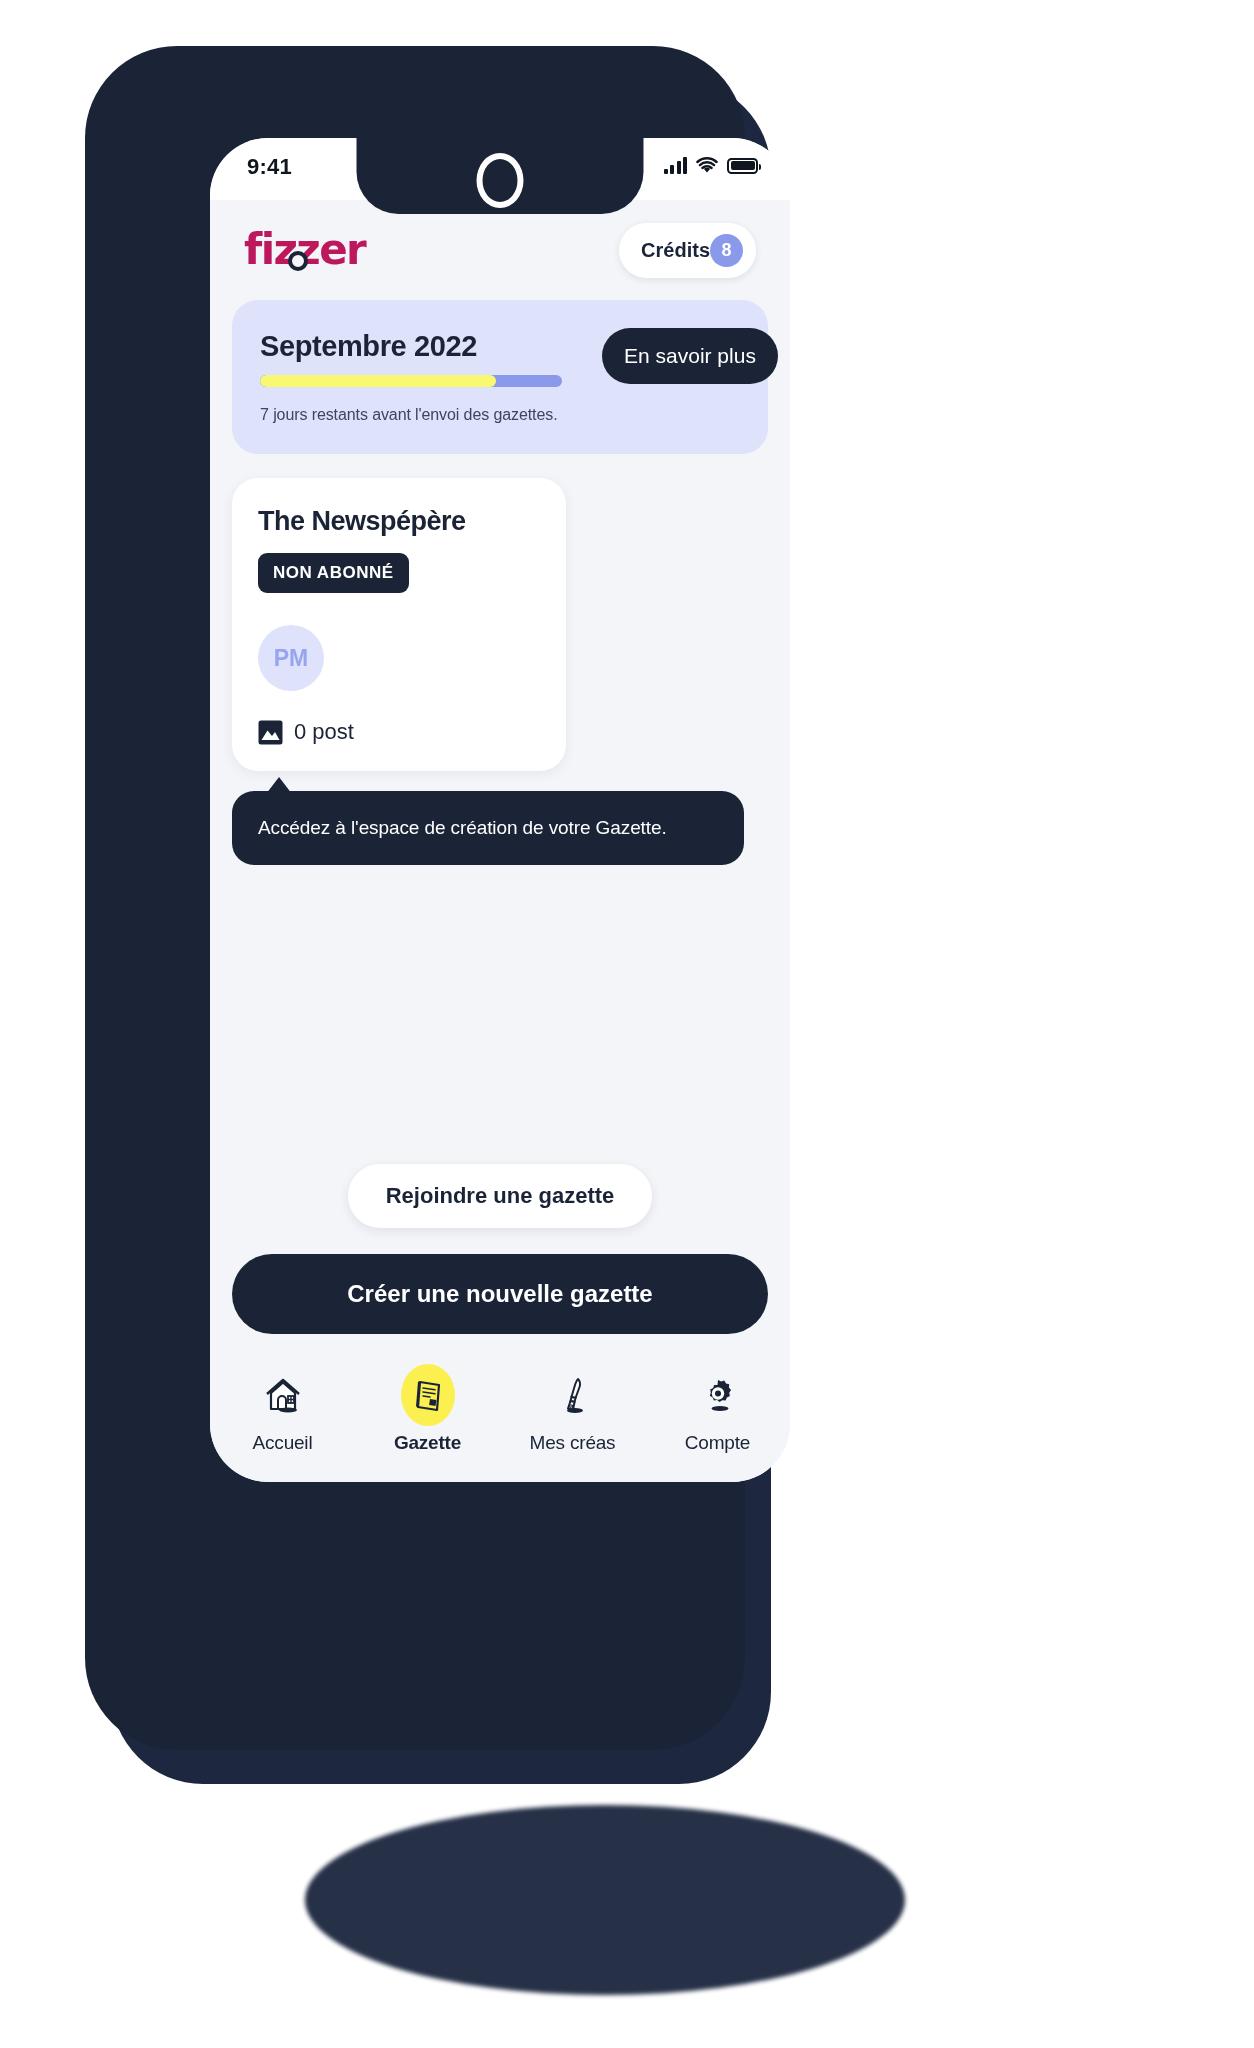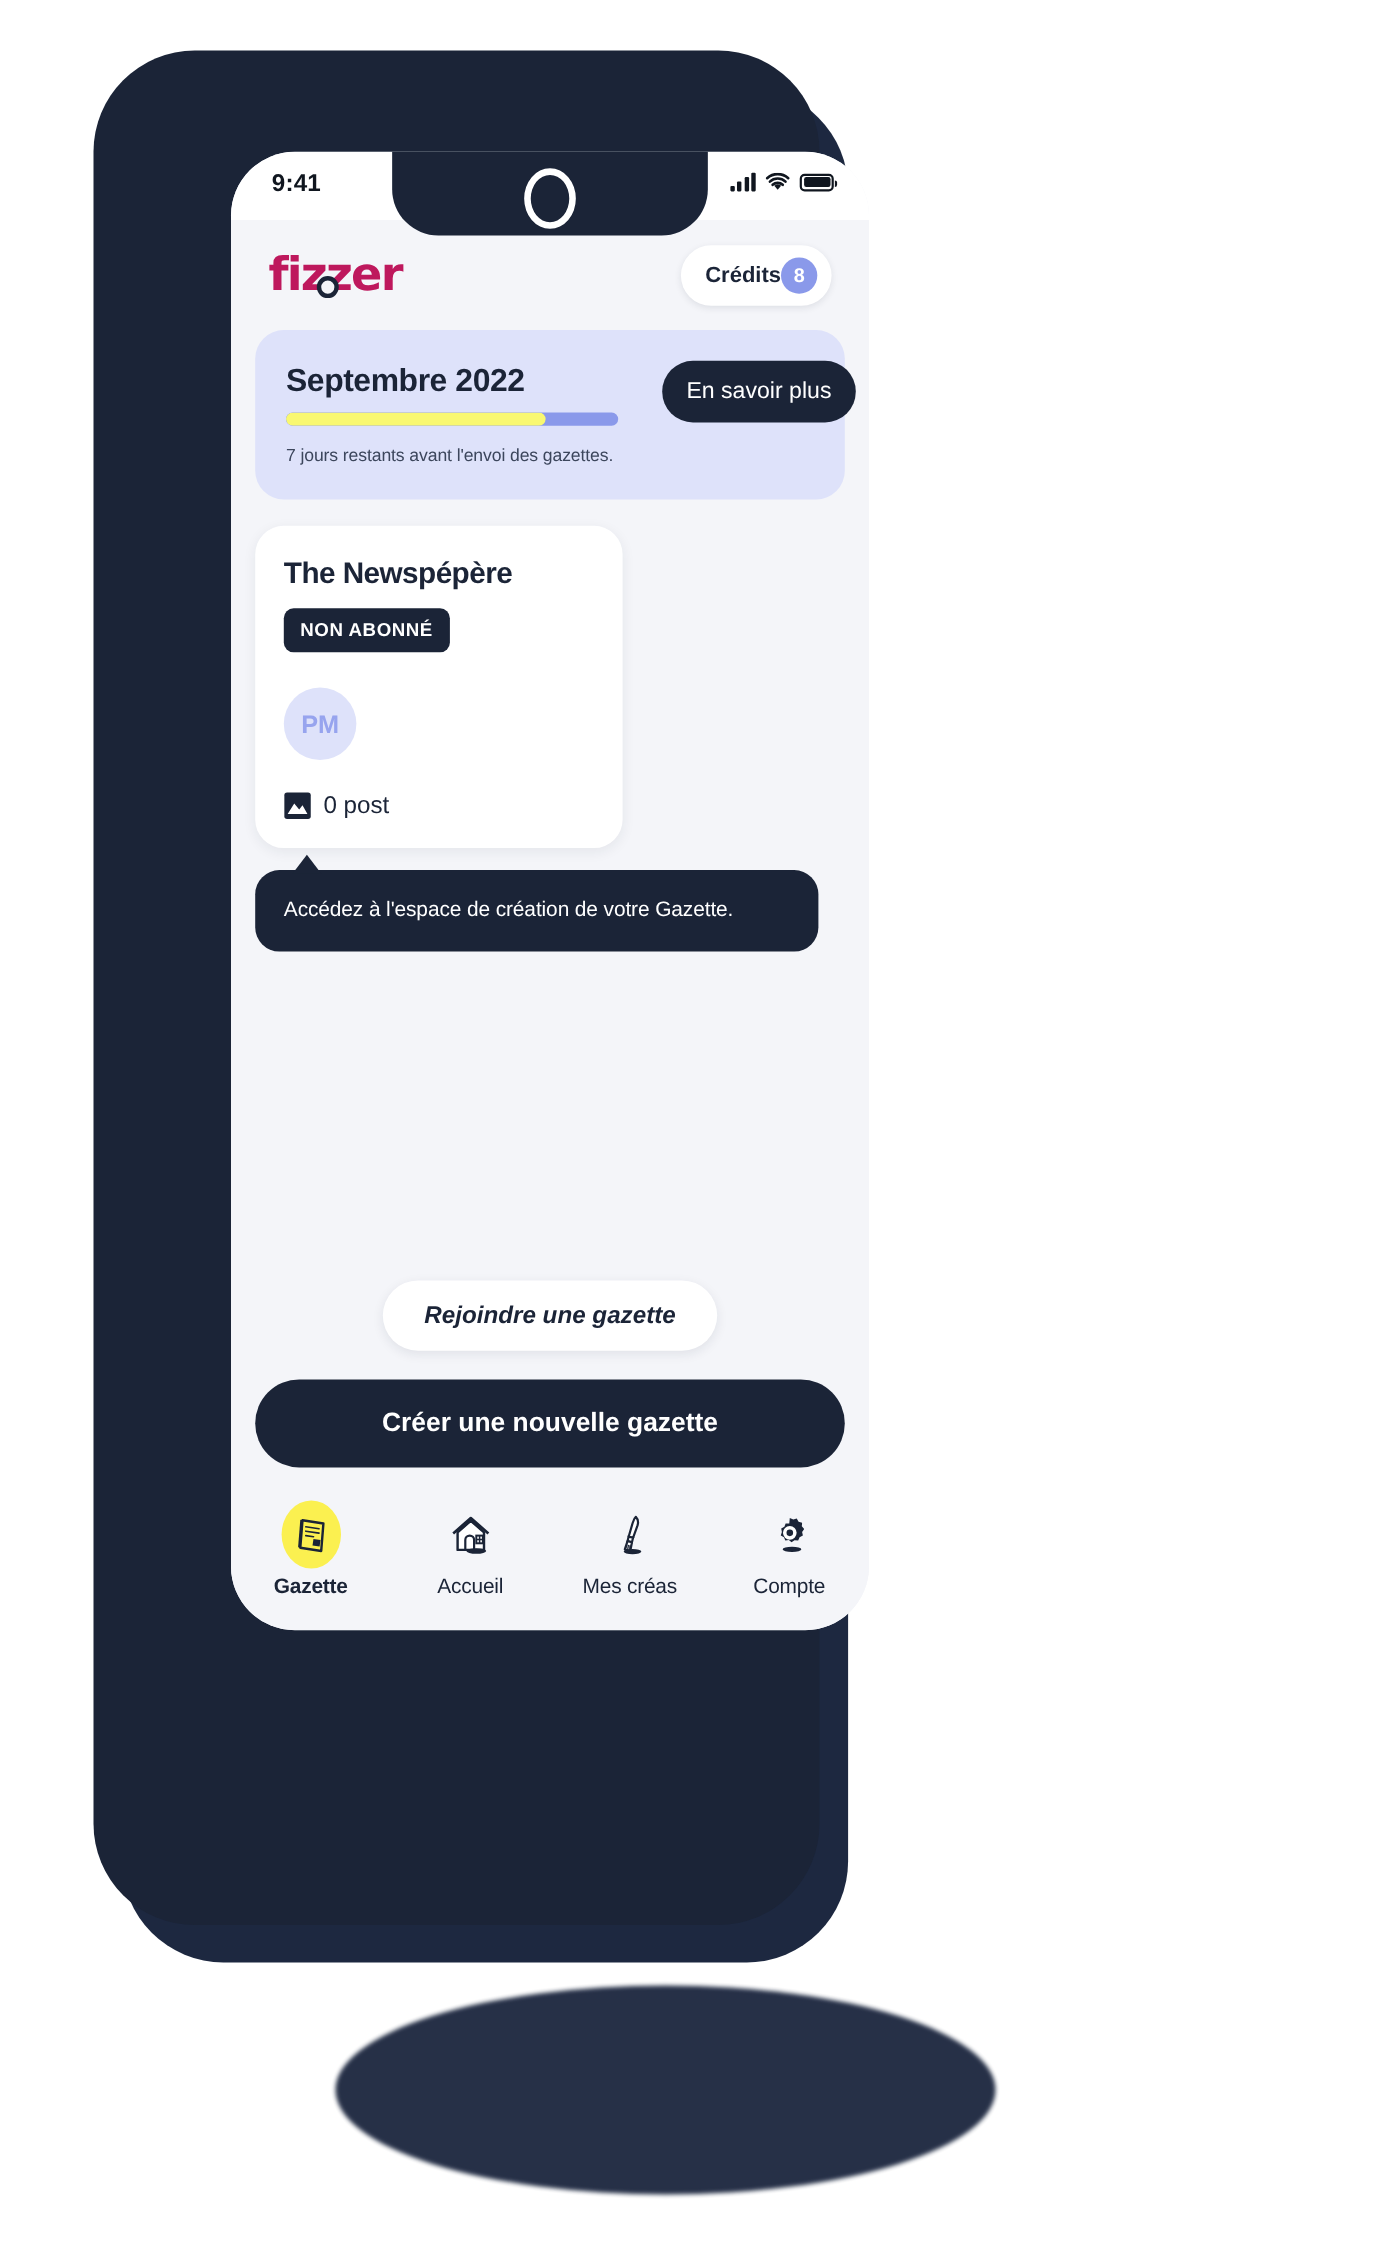--- a/index.html
+++ b/index.html
@@ -215,21 +215,20 @@
   }
   .join-btn{
     display:block; margin:0 auto;
     background:#ffffff; color:#1b2437;
     border:none; border-radius:34px;
     padding:19px 38px;
     font-size:22px; font-weight:700;
     font-family:"Liberation Sans", sans-serif;
     box-shadow:0 3px 11px rgba(27,36,55,.09);
     cursor:pointer;
-    font-style:italic;
   }
   .create-btn{
     display:block; width:100%; margin-top:26px;
     background:#1b2437; color:#ffffff;
     border:none; border-radius:40px;
     padding:26px 0;
     font-size:24px; font-weight:700;
     font-family:"Liberation Sans", sans-serif;
     cursor:pointer;
   }
@@ -348,47 +347,47 @@
       </div>
 
       <div class="bottom-actions">
         <button class="join-btn">Rejoindre une gazette</button>
         <button class="create-btn">Créer une nouvelle gazette</button>
       </div>
 
       <div class="tab-bar">
 
         <div class="tab">
-          <span class="tab-icon-wrap active">
-            <svg viewBox="0 0 44 44" width="44" height="44">
-              <path d="M14 9 L33 12 L31 37 L12 34 Z" fill="#fbf050" stroke="#1b2437" stroke-width="2.2" stroke-linejoin="round"></path>
-              <path d="M14 9 L12 34 L10 33.5 L12 8.5 Z" fill="#1b2437"></path>
-              <path d="M17 15 L29 16.8 M17 19 L29 20.8 M17 23 L24 24" stroke="#1b2437" stroke-width="1.5" stroke-linecap="round"></path>
-              <rect x="23.5" y="26.5" width="6.5" height="6" fill="#1b2437" transform="rotate(8 26.7 29.5)"></rect>
-            </svg>
-          </span>
-          <span class="tab-label active">Gazette</span>
-        </div>
-
-        <div class="tab">
           <span class="tab-icon-wrap">
             <svg viewBox="0 0 44 44" width="44" height="44">
               <path d="M6 21 L22 7 L38 21" fill="none" stroke="#1b2437" stroke-width="2.4" stroke-linejoin="round"></path>
               <path d="M10 20 L22 9.5 L34 20 L34 36 L10 36 Z" fill="#ffffff" stroke="#1b2437" stroke-width="2.2" stroke-linejoin="round"></path>
               <path d="M12.5 18.5 L22 10.5 L31.5 18.5 L31.5 16 L22 8 L12.5 16 Z" fill="#1b2437"></path>
               <path d="M17 36 L17 27 a4 4 0 0 1 8 0 L25 36 Z" fill="#ffffff" stroke="#1b2437" stroke-width="2" stroke-linejoin="round"></path>
               <rect x="27" y="23" width="6" height="7" fill="none" stroke="#1b2437" stroke-width="1.8"></rect>
               <path d="M30 23 L30 30 M27 26.5 L33 26.5" stroke="#1b2437" stroke-width="1.4"></path>
               <ellipse cx="27" cy="37" rx="9" ry="2.6" fill="#1b2437"></ellipse>
             </svg>
           </span>
           <span class="tab-label">Accueil</span>
         </div>
 
         <div class="tab">
+          <span class="tab-icon-wrap active">
+            <svg viewBox="0 0 44 44" width="44" height="44">
+              <path d="M14 9 L33 12 L31 37 L12 34 Z" fill="#fbf050" stroke="#1b2437" stroke-width="2.2" stroke-linejoin="round"></path>
+              <path d="M14 9 L12 34 L10 33.5 L12 8.5 Z" fill="#1b2437"></path>
+              <path d="M17 15 L29 16.8 M17 19 L29 20.8 M17 23 L24 24" stroke="#1b2437" stroke-width="1.5" stroke-linecap="round"></path>
+              <rect x="23.5" y="26.5" width="6.5" height="6" fill="#1b2437" transform="rotate(8 26.7 29.5)"></rect>
+            </svg>
+          </span>
+          <span class="tab-label active">Gazette</span>
+        </div>
+
+        <div class="tab">
           <span class="tab-icon-wrap">
             <svg viewBox="0 0 44 44" width="44" height="44">
               <path d="M27 6 C29 8 29.5 11 28.5 14 L24.5 25 L20.5 24 L24 12 C25 9 25.5 7.2 27 6 Z" fill="#ffffff" stroke="#1b2437" stroke-width="2" stroke-linejoin="round"></path>
               <path d="M20.5 24 L24.5 25 L23.5 29 L19.5 28 Z" fill="#ffffff" stroke="#1b2437" stroke-width="2"></path>
               <path d="M19.5 28 L23.5 29 L22 37 L17 35.5 Z" fill="#ffffff" stroke="#1b2437" stroke-width="2" stroke-linejoin="round"></path>
               <path d="M18.8 31 L17.6 35.4 M20.3 31.4 L19.6 36 M21.7 31.8 L21.5 36.5" stroke="#1b2437" stroke-width="1.2"></path>
               <ellipse cx="24" cy="37.5" rx="8" ry="2.4" fill="#1b2437"></ellipse>
             </svg>
           </span>
           <span class="tab-label">Mes créas</span>

